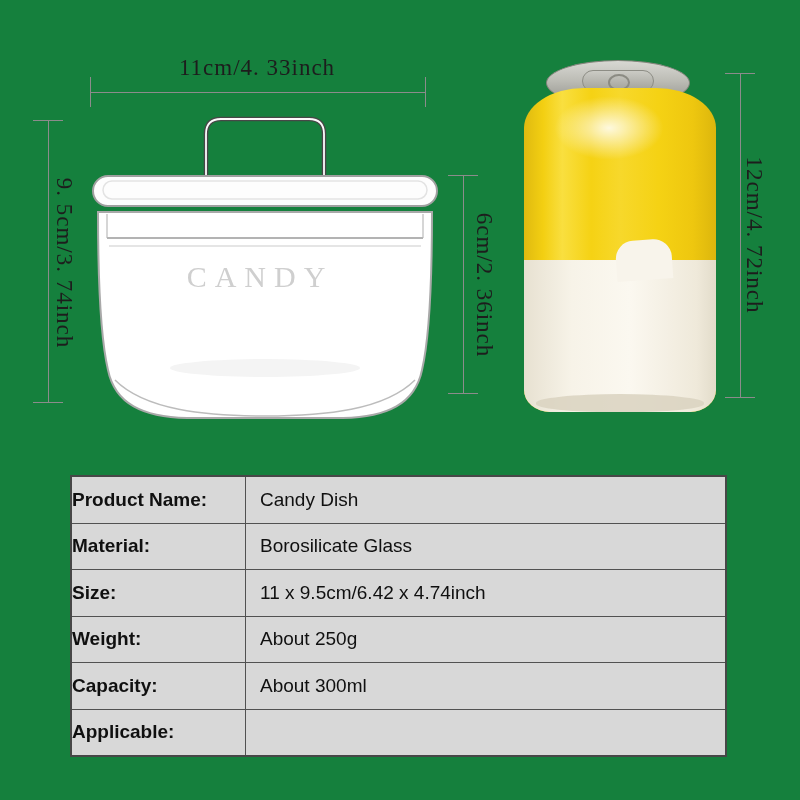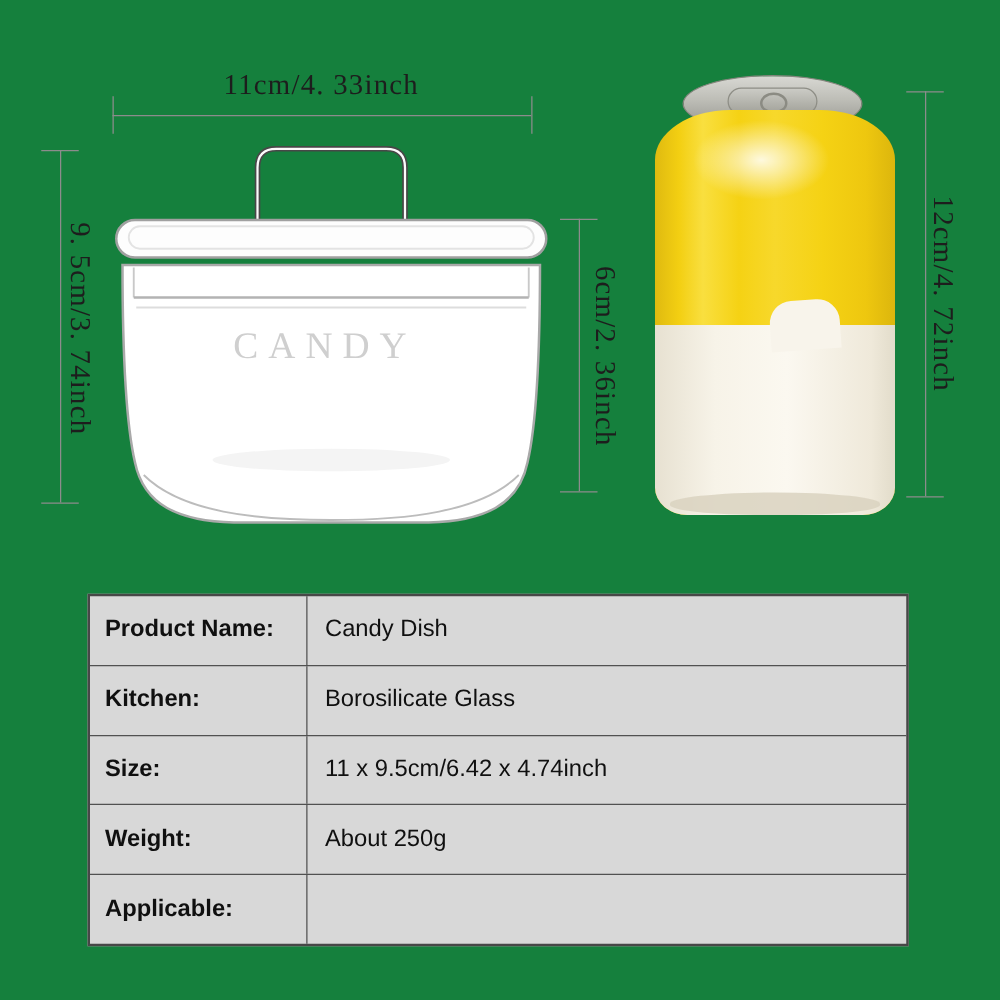--- a/index.html
+++ b/index.html
@@ -43,21 +43,21 @@
             border-radius:18px 18px 0 0;transform:rotate(-4deg);}
   .can-bottom-rim{position:absolute;bottom:0;left:12px;right:12px;height:18px;
                   border-radius:50% 50% 45% 45%;background:#d9d2bf;opacity:.85;}
 
   
   .spec-table{position:absolute;left:70px;top:475px;width:657px;height:282px;background:#d8d8d8;
               border:2px solid #474747;box-sizing:border-box;display:flex;flex-direction:column;}
   .spec-row{flex:1;display:grid;grid-template-columns:174px 1fr;}
   .spec-row + .spec-row{border-top:1px solid #515151;}
   .spec-cell{display:flex;align-items:center;font-size:19px;color:#101010;}
-  .spec-cell.lbl{font-weight:bold;border-right:1px solid #515151;padding-left:12px;}
+  .spec-cell.lbl{font-weight:bold;border-right:1px solid #515151;}
   .spec-cell.val{padding-left:14px;}
 </style>
 </head>
 <body>
 
 <div class="page">
 
   <div class="dim-label flat" style="left:257px;top:68px;">11cm/4. 33inch</div>
   <div class="dim h" style="left:90px;top:92px;width:335px;"></div>
   <div class="dim v" style="left:90px;top:77px;height:30px;"></div>
@@ -115,29 +115,33 @@
   <div class="dim h" style="left:725px;top:73px;width:30px;"></div>
   <div class="dim h" style="left:725px;top:397px;width:30px;"></div>
   <div class="dim-label rot" style="left:754px;top:235px;">12cm/4. 72inch</div>
 
   <div class="spec-table">
     <div class="spec-row">
       <div class="spec-cell lbl">Product Name:</div>
       <div class="spec-cell val">Candy Dish</div>
     </div>
     <div class="spec-row">
-      <div class="spec-cell lbl">Kitchen:</div>
+      <div class="spec-cell lbl">Material:</div>
       <div class="spec-cell val">Borosilicate Glass</div>
     </div>
     <div class="spec-row">
       <div class="spec-cell lbl">Size:</div>
       <div class="spec-cell val">11 x 9.5cm/6.42 x 4.74inch</div>
     </div>
     <div class="spec-row">
       <div class="spec-cell lbl">Weight:</div>
       <div class="spec-cell val">About 250g</div>
     </div>
     <div class="spec-row">
+      <div class="spec-cell lbl">Capacity:</div>
+      <div class="spec-cell val">About 300ml</div>
+    </div>
+    <div class="spec-row">
       <div class="spec-cell lbl">Applicable:</div>
     </div>
   </div>
 
 </div>
 
 </body></html>

